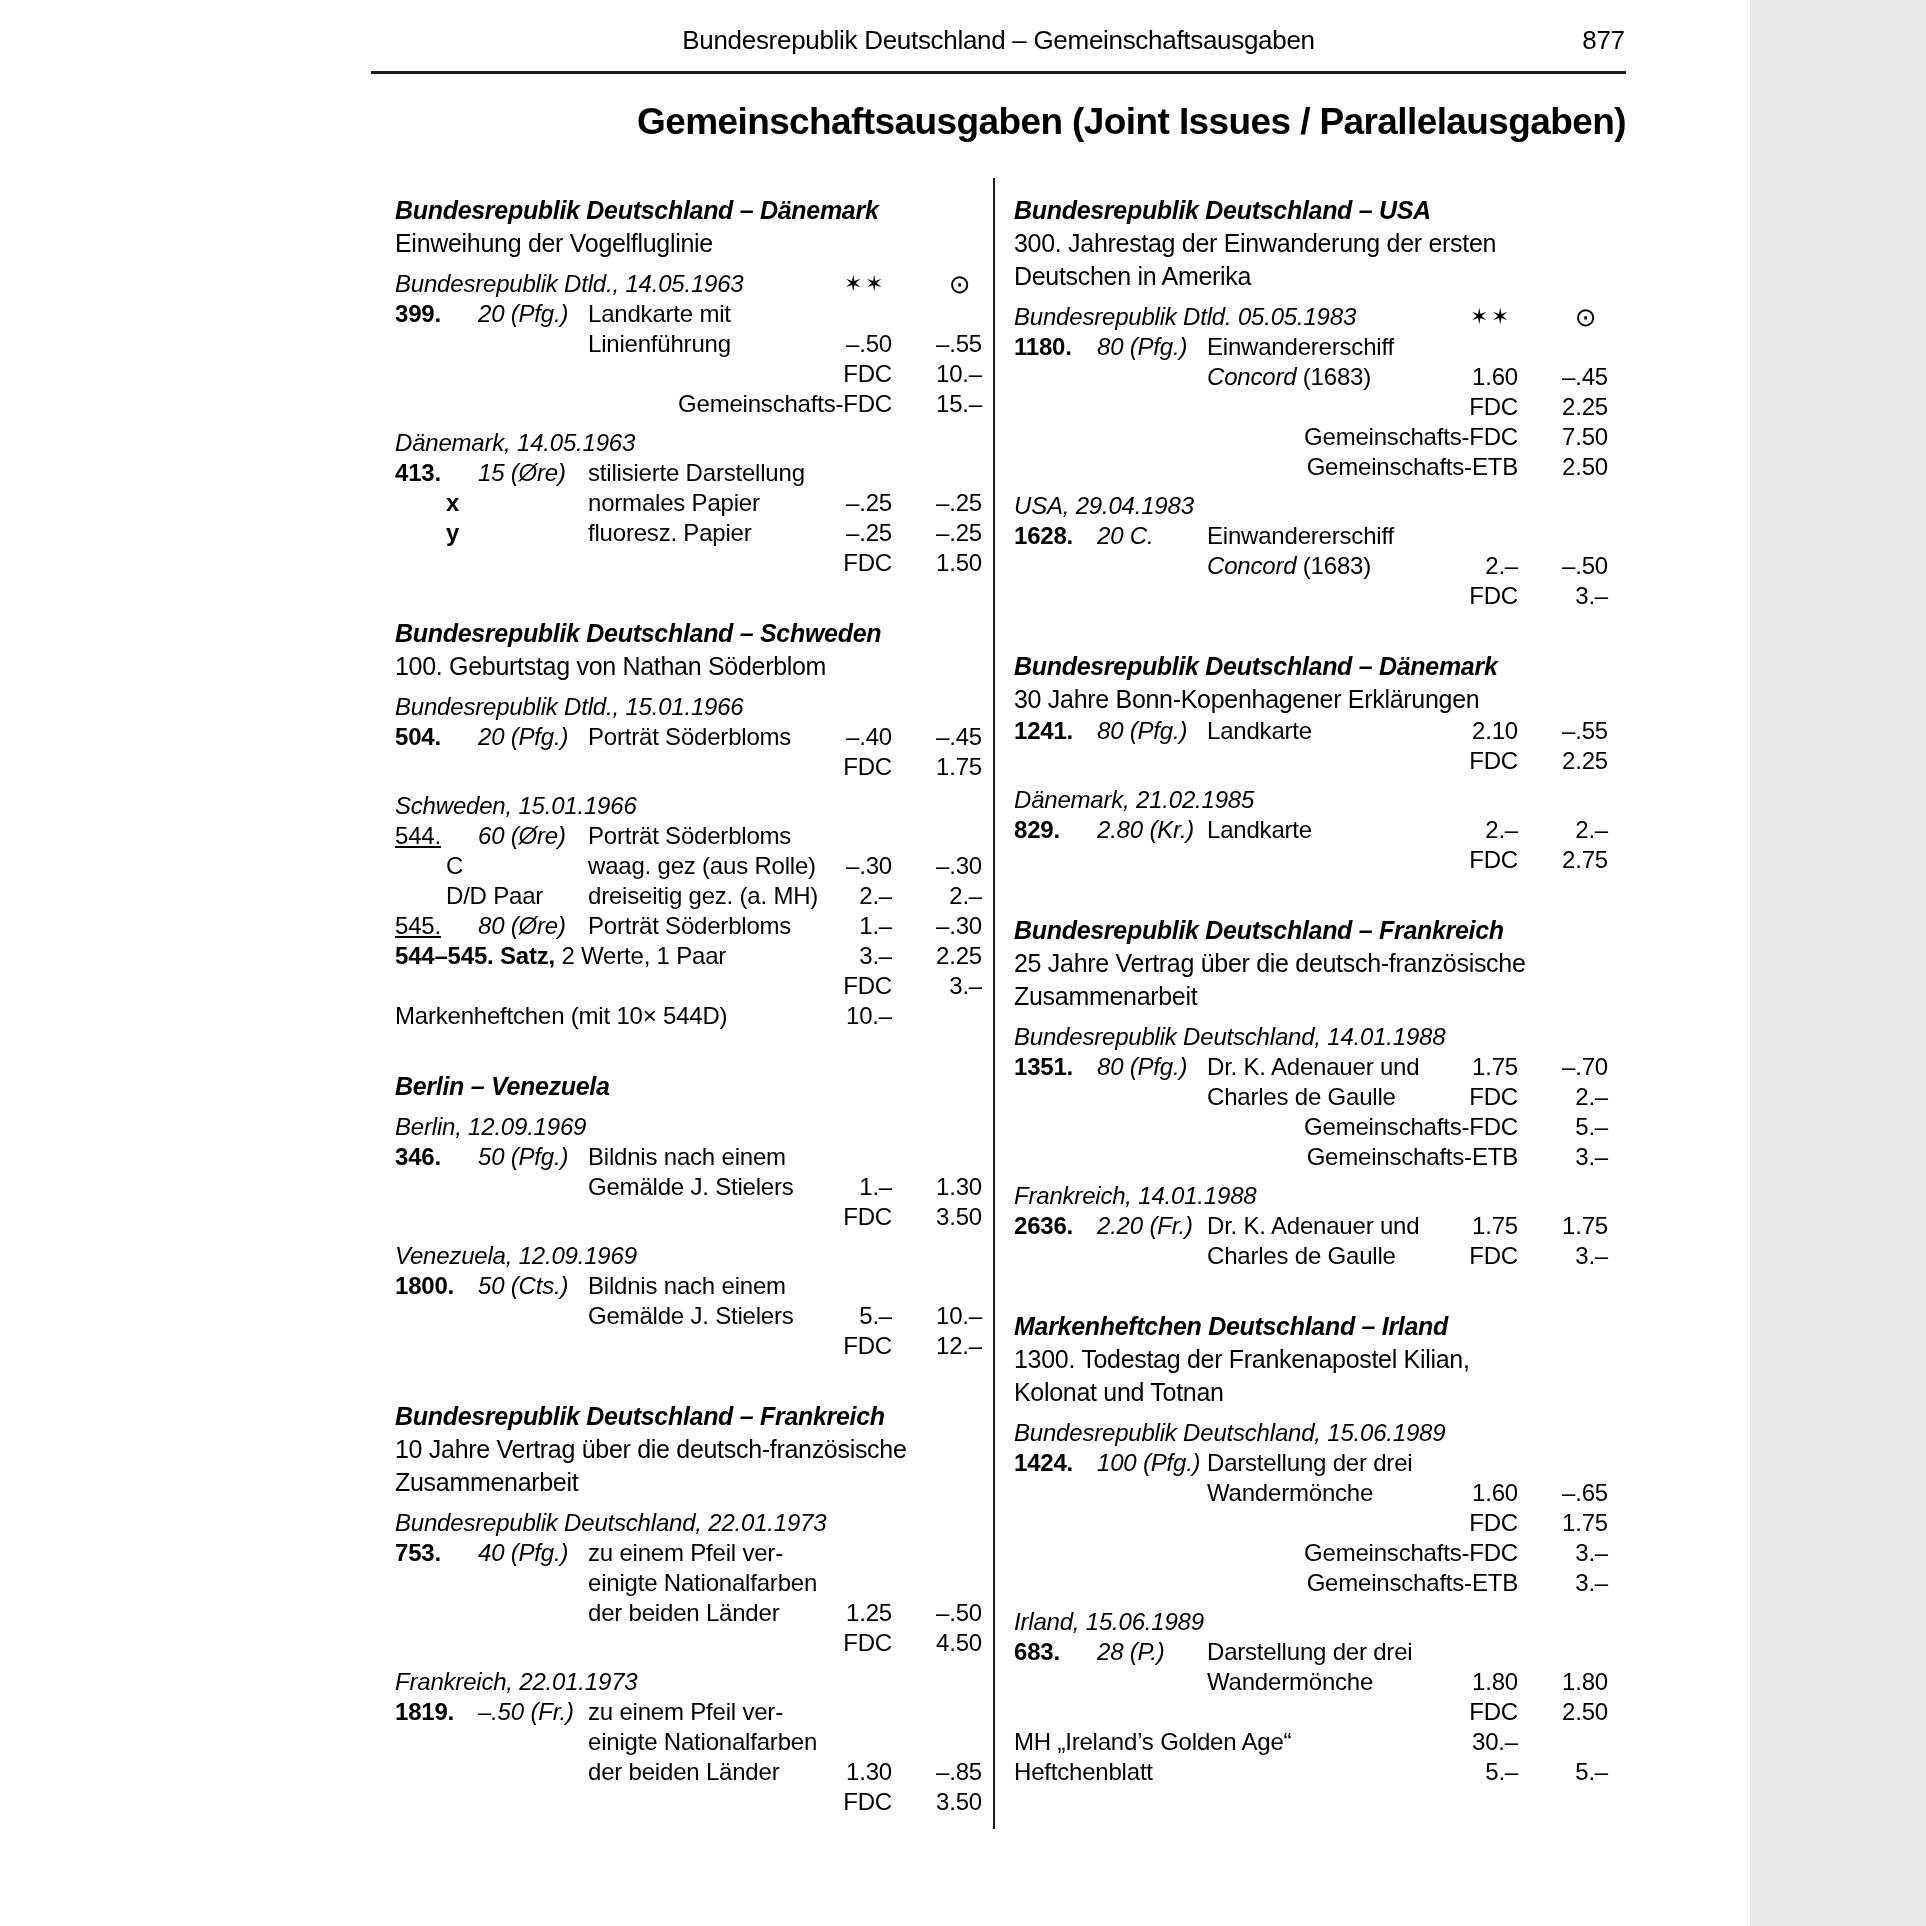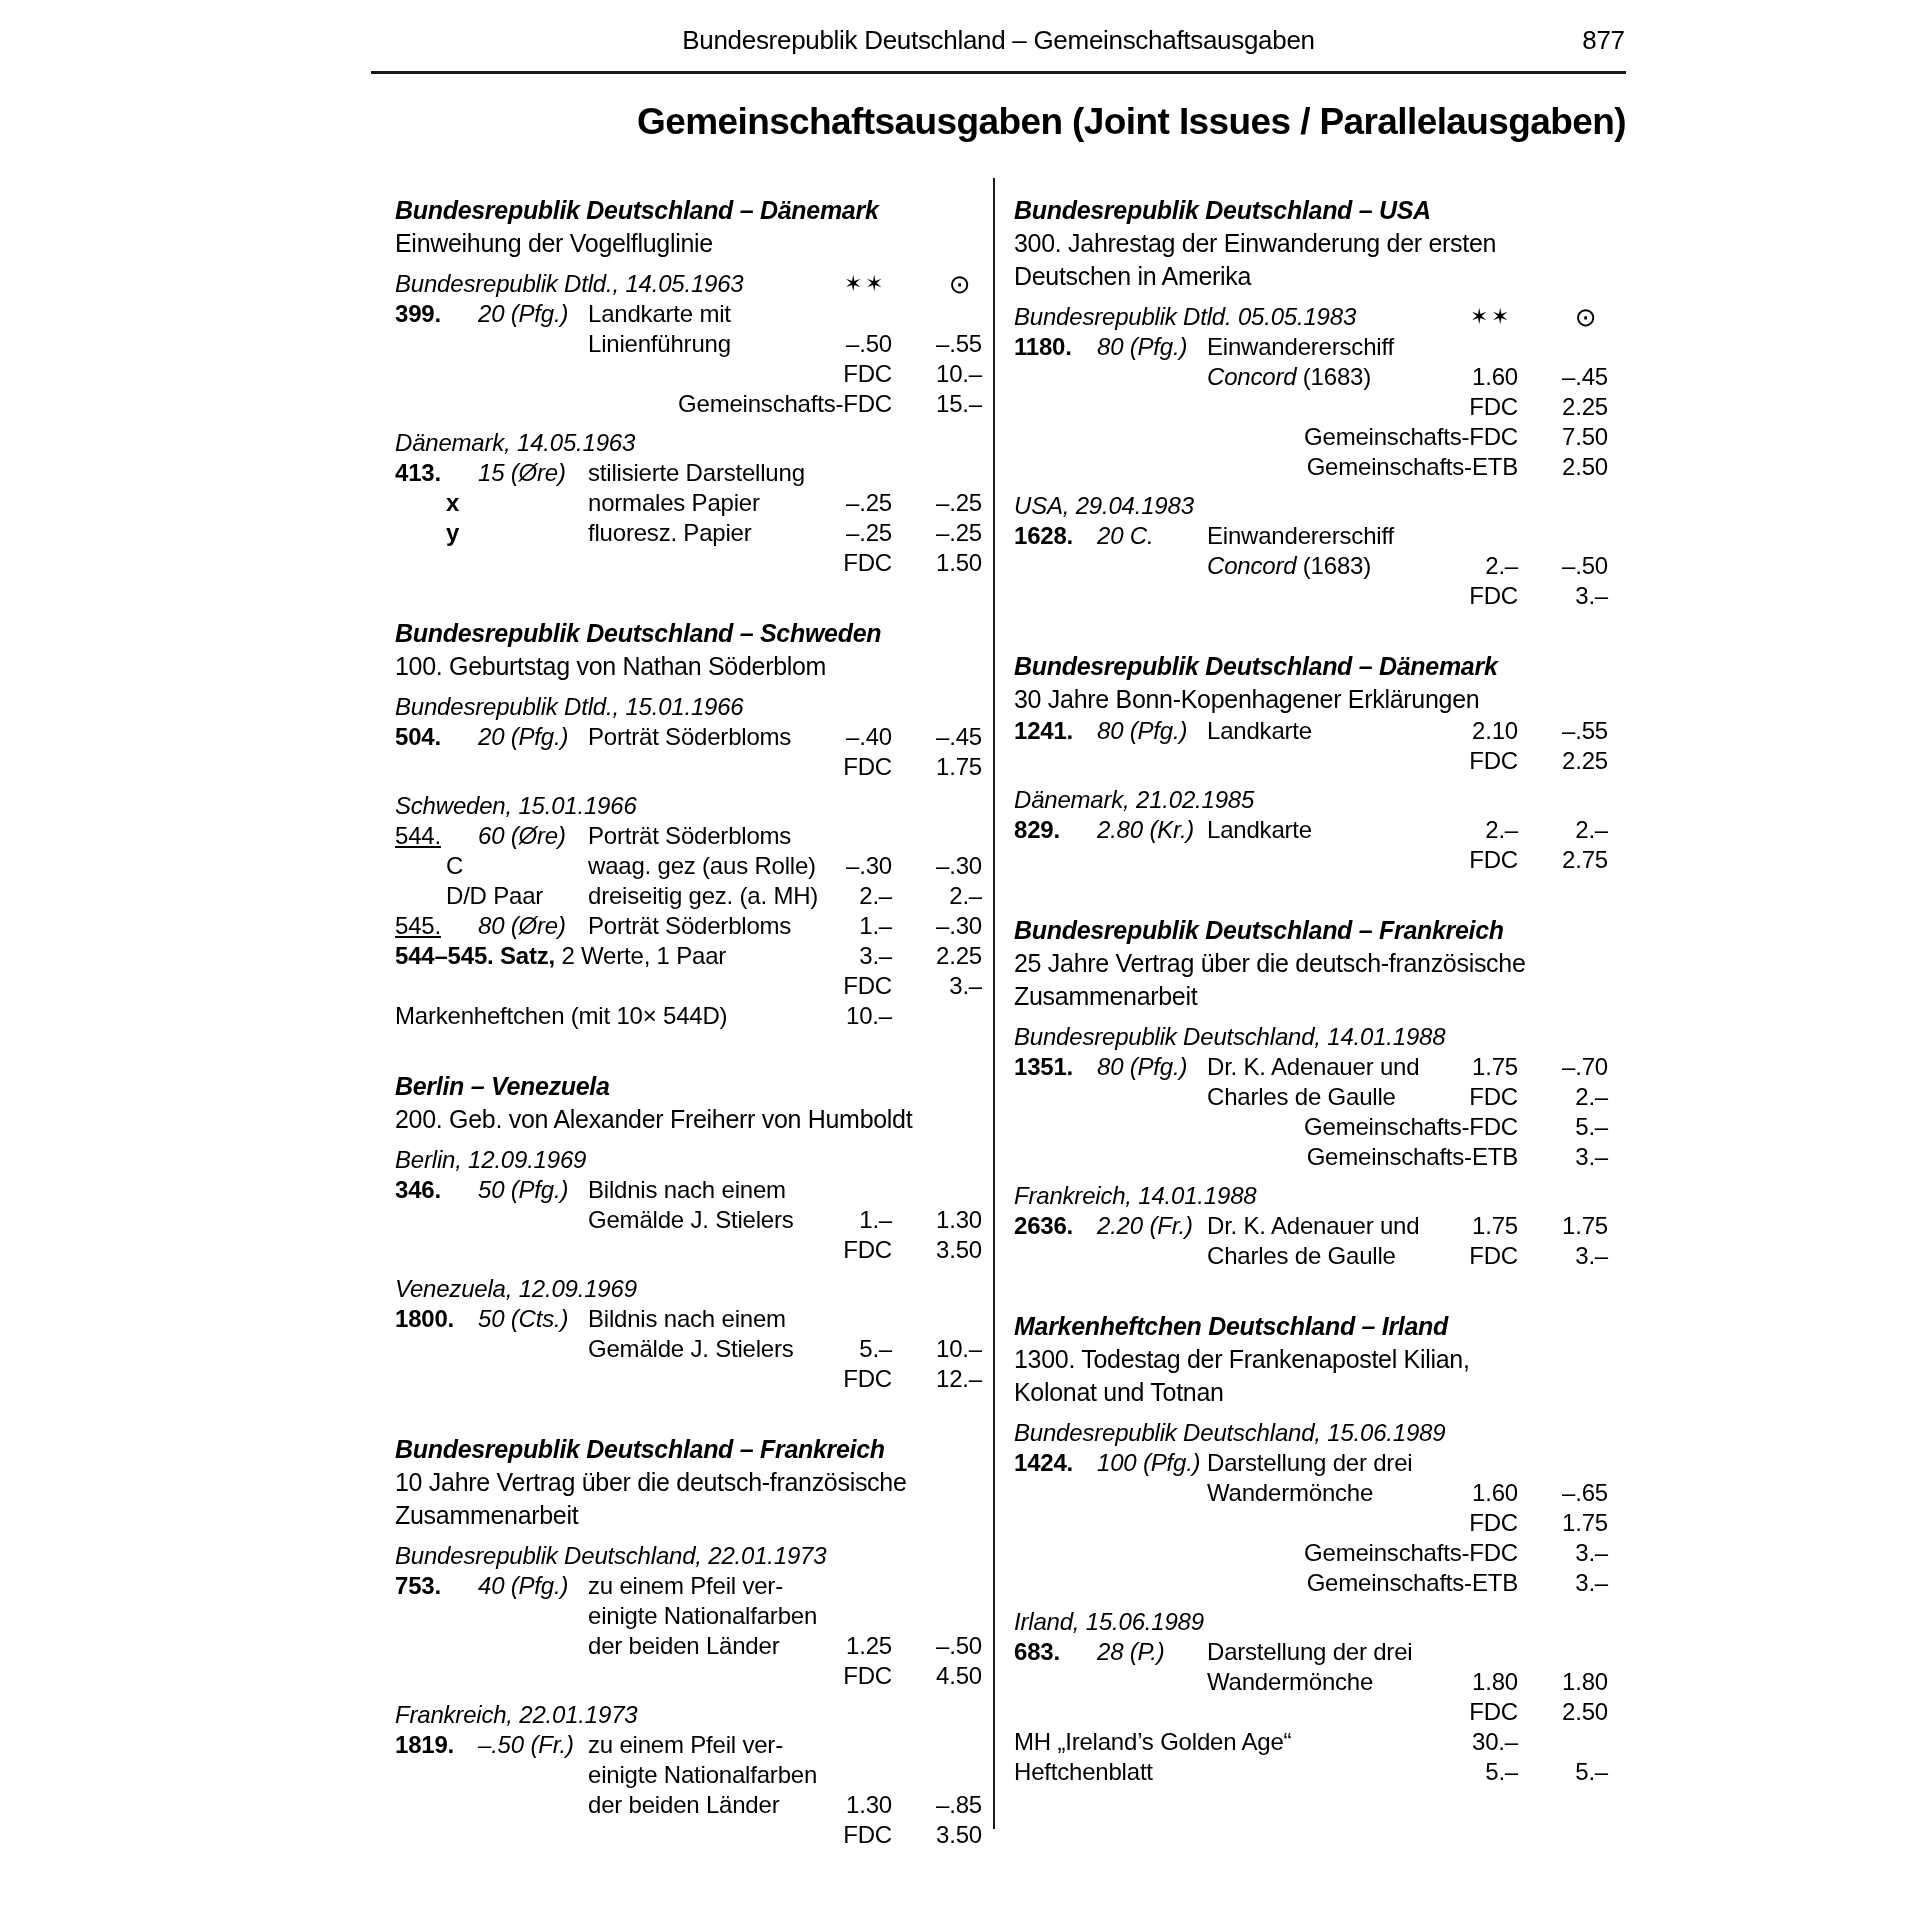--- a/index.html
+++ b/index.html
@@ -1,16 +1,16 @@
 <!DOCTYPE html>
 <html style="font-size:10.3px"><head>
 <meta charset="utf-8">
 <style>
   html,body{margin:0;padding:0;background:#e8e8e8;}
-  #page{position:relative;width:1926px;height:1926px;background:#ffffff;
+  #page{position:relative;width:1750px;height:1926px;background:#ffffff;
         font-family:"Liberation Sans",sans-serif;color:#000;overflow:hidden;}
 
   .pagehead{position:absolute;left:371px;top:22px;width:1255px;height:36px;
             text-align:center;font-size:26px;line-height:36px;letter-spacing:-0.3px;}
   .ph-num{position:absolute;right:1.3px;top:0;}
   .rule{position:absolute;left:371px;top:71px;width:1255px;height:2.6px;background:#1a1a1a;}
 
   .title{position:absolute;left:371px;top:101px;width:1255px;margin:0;
          text-align:right;font-size:37px;font-weight:bold;letter-spacing:-0.6px;}
 
@@ -149,21 +149,20 @@
           <span class="mid">FDC</span>
           <span class="p2">3.–</span>
         </div>
         <div class="line">
           <span class="wide">Markenheftchen (mit 10× 544D)</span>
           <span class="p1">10.–</span>
         </div>
       </div>
       <div class="section">
         <div class="country">Berlin – Venezuela</div>
-        <div class="subject">200. Geb. von Alexander Freiherr von Humboldt</div>
         <div class="line date"><span>Berlin, 12.09.1969</span></div>
         <div class="line">
           <span class="num">346.</span>
           <span class="val">50 (Pfg.)</span>
           <span class="desc">Bildnis nach einem</span>
         </div>
         <div class="line">
           <span class="desc">Gemälde J. Stielers</span>
           <span class="p1">1.–</span>
           <span class="p2">1.30</span>

